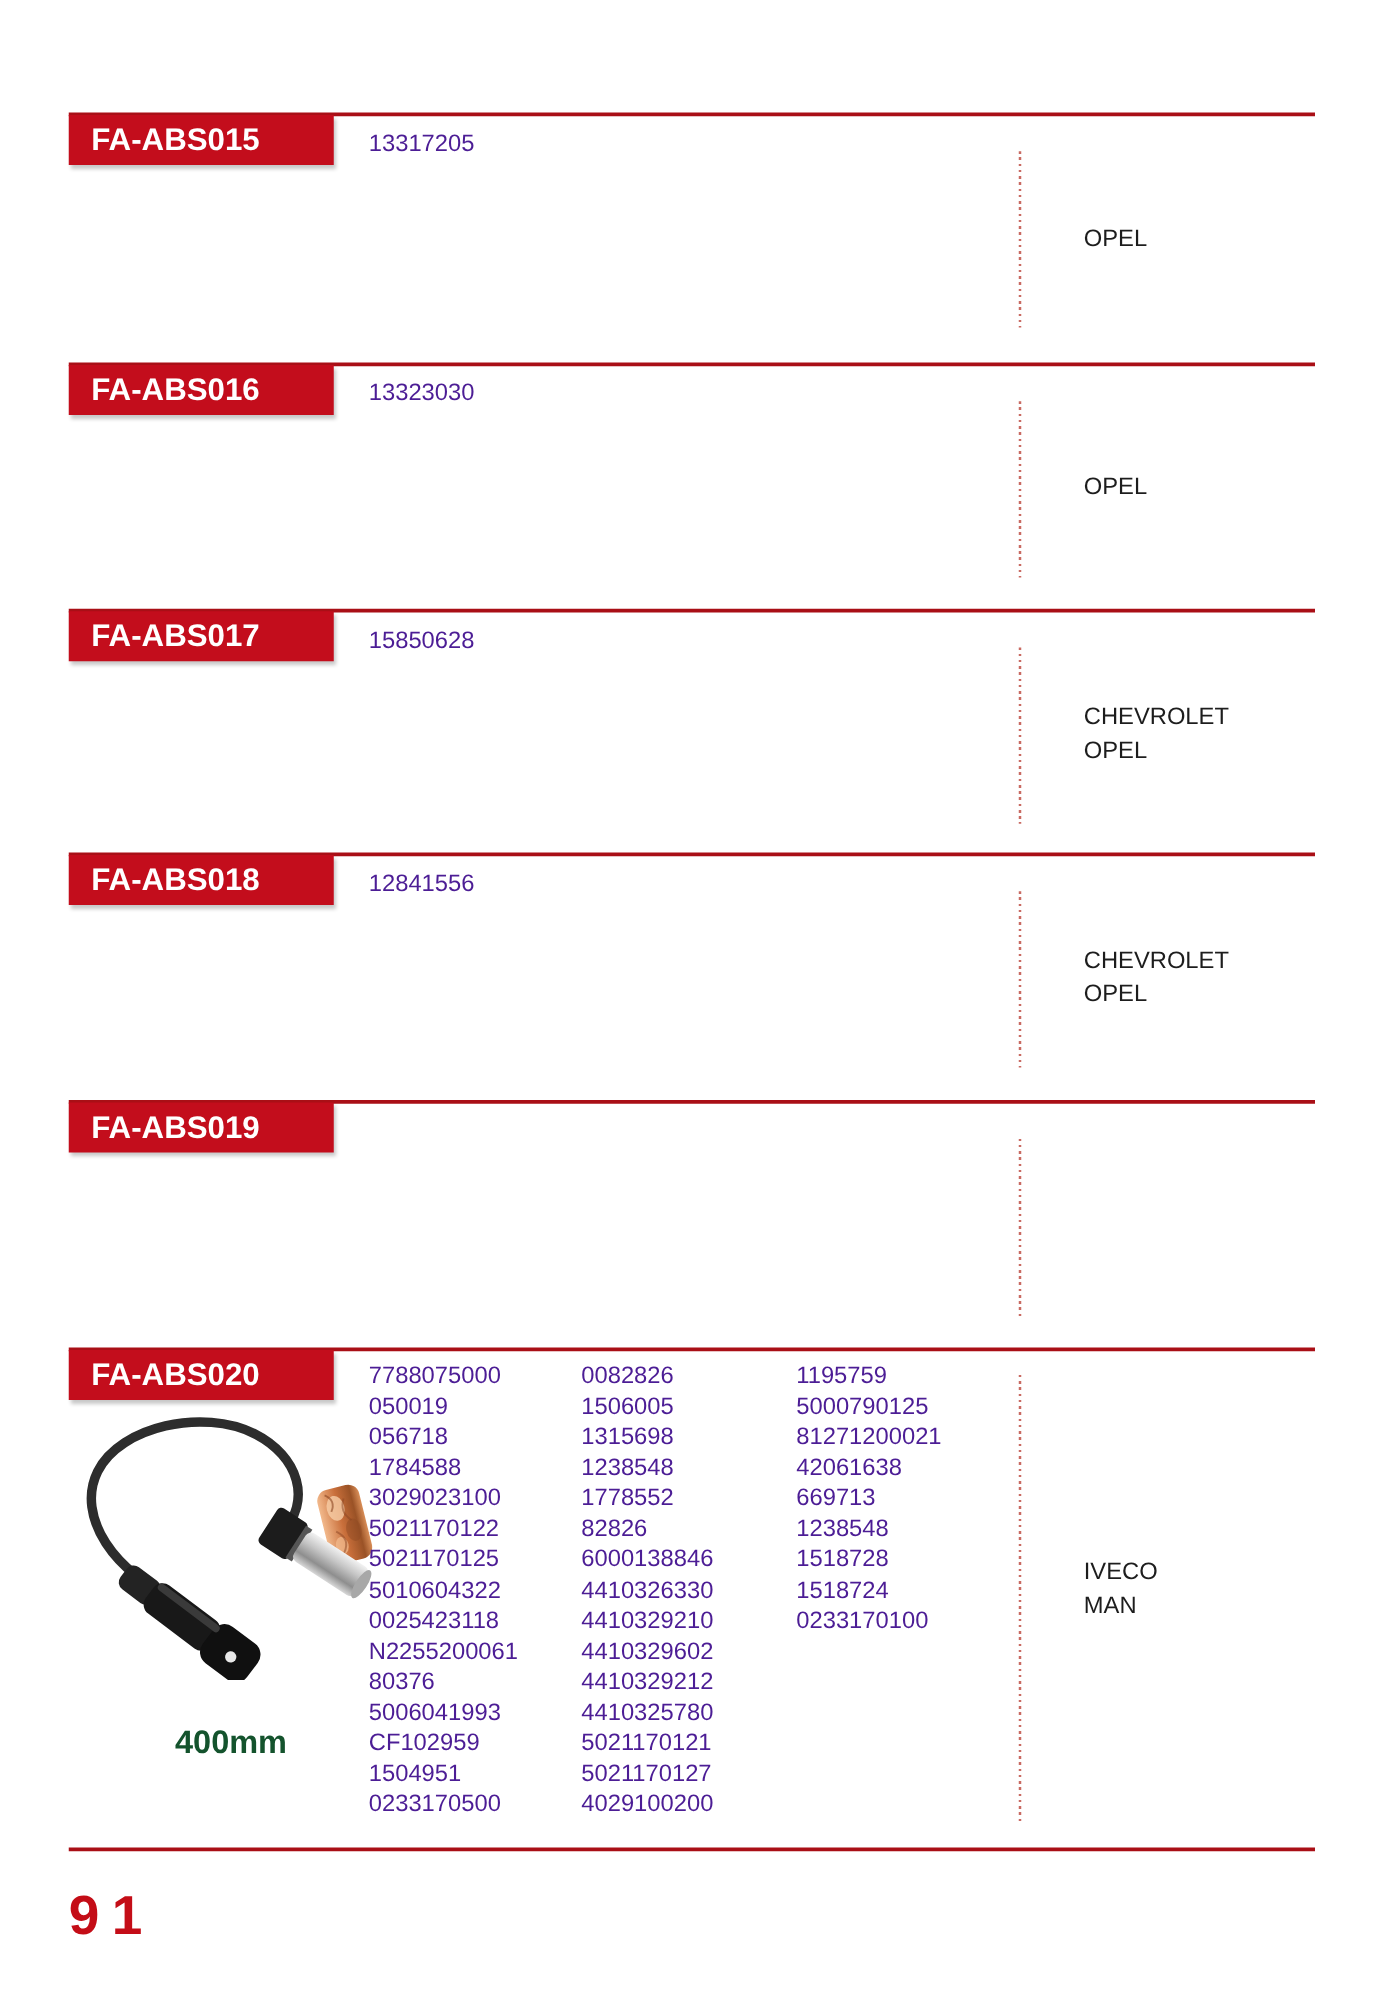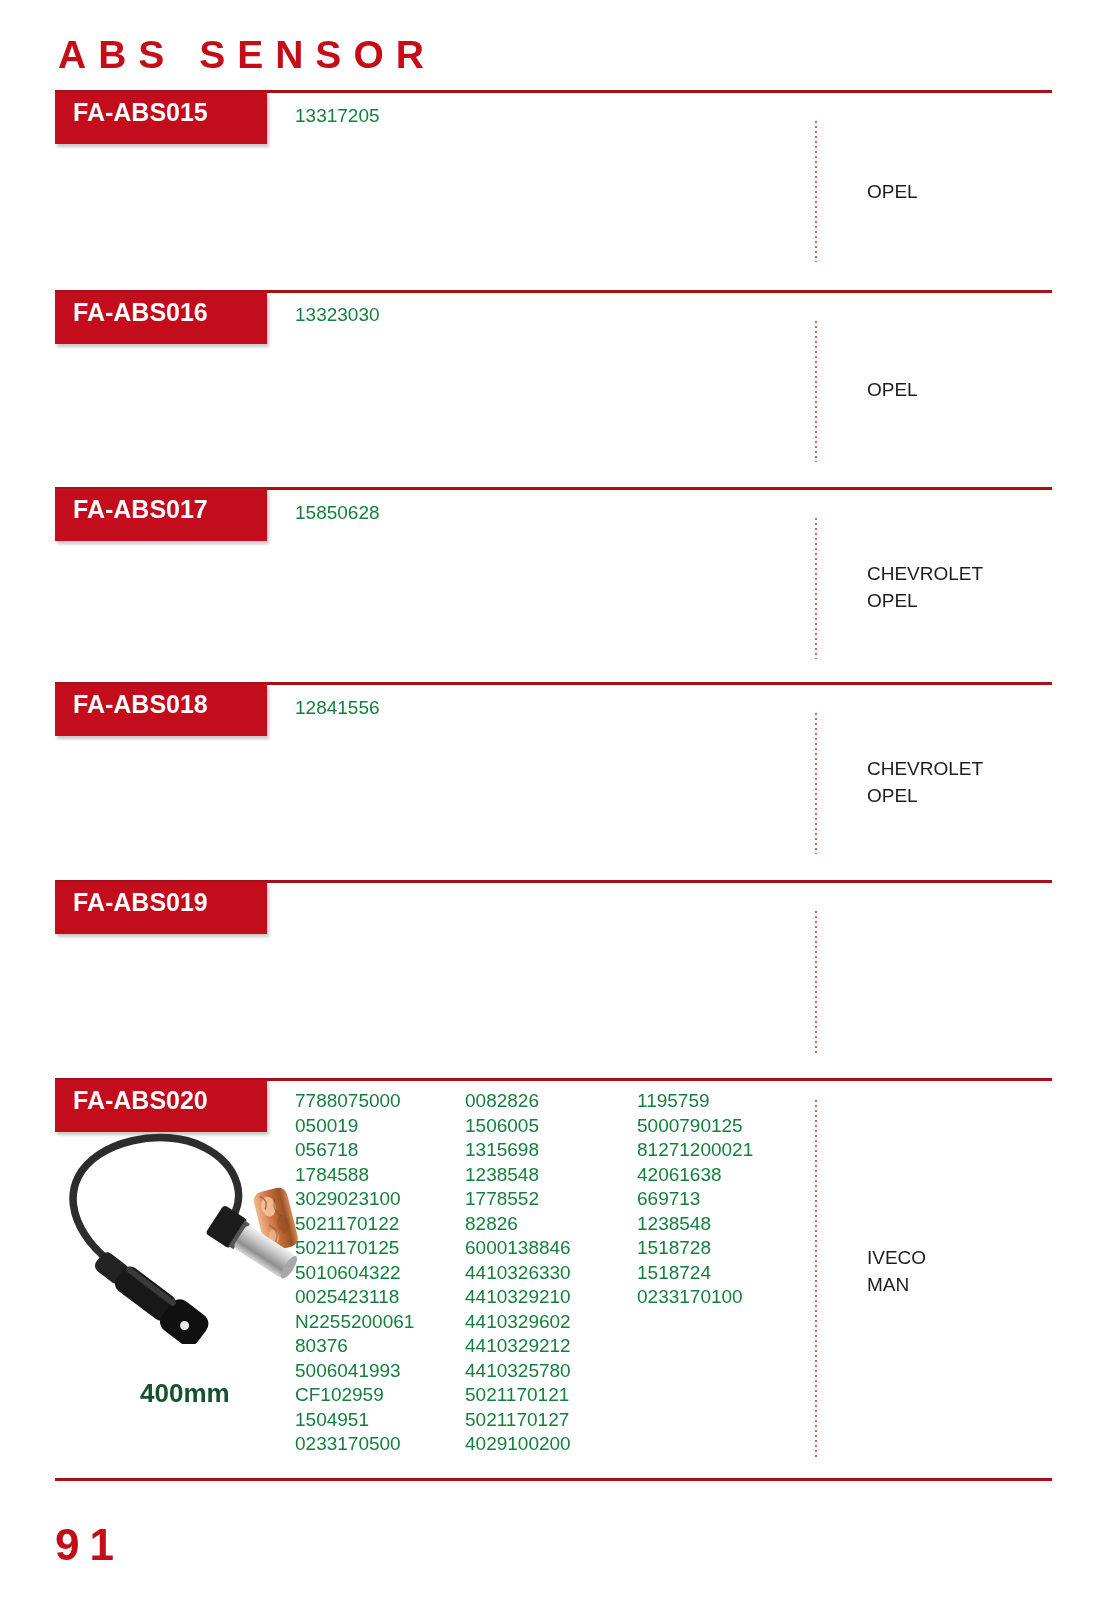--- a/index.html
+++ b/index.html
@@ -13,30 +13,30 @@
   .title {
     position:absolute; left:58px; top:33px;
     font-size:39px; font-weight:bold; letter-spacing:12px;
     color:#C40D17; white-space:nowrap;
   }
   .rule {
     position:absolute; left:55px; width:997px; height:3px;
     background:#A90F16;
   }
   .badge {
-    position:absolute; left:55px; width:212px; height:52px;
+    position:absolute; left:55px; width:212px; height:40px;
     background:#C30D1C; color:#ffffff;
     font-size:25px; font-weight:bold; line-height:40px;
     padding-left:18px; box-sizing:border-box;
     box-shadow:2px 3px 3px rgba(0,0,0,0.22);
     white-space:nowrap;
   }
   .col {
     position:absolute;
-    font-size:19px; line-height:24.5px; color:#15803d;
+    font-size:19px; line-height:24.5px; color:#4c1d95;
     white-space:pre-line;
   }
   .brands {
     position:absolute; left:833px;
     font-size:19px; line-height:27px; color:#1d1d1d;
     white-space:pre-line;
     margin-left:34px;
   }
   .dots {
     position:absolute; left:815px; width:2px;
@@ -46,29 +46,27 @@
   .photo { position:absolute; left:56px; top:1126px; width:242px; height:218px; }
   .len-label {
     position:absolute; left:140px; top:1378px;
     color:#14532d; font-size:26px; font-weight:bold;
   }
   .bottom-rule { position:absolute; left:55px; top:1478px; width:997px; height:3px; background:#A90F16; }
   .pagenum {
     position:absolute; left:55px; top:1508px;
     font-size:44px; font-weight:bold; letter-spacing:10px;
     color:#C40D17;
-    margin-top:12px;
   }
 </style>
 </head>
 <body>
 
 <div class="page">
 
-  <div class="title">ABS SENSOR</div>
 
   <section>
     <div class="rule" style="top:90px"></div>
     <div class="badge" style="top:92px">FA-ABS015</div>
     <div class="col" style="left:295px; top:104px">13317205</div>
     <div class="dots" style="top:121px; height:141px"></div>
     <div class="brands" style="top:178px">OPEL</div>
   </section>
 
   <section>

